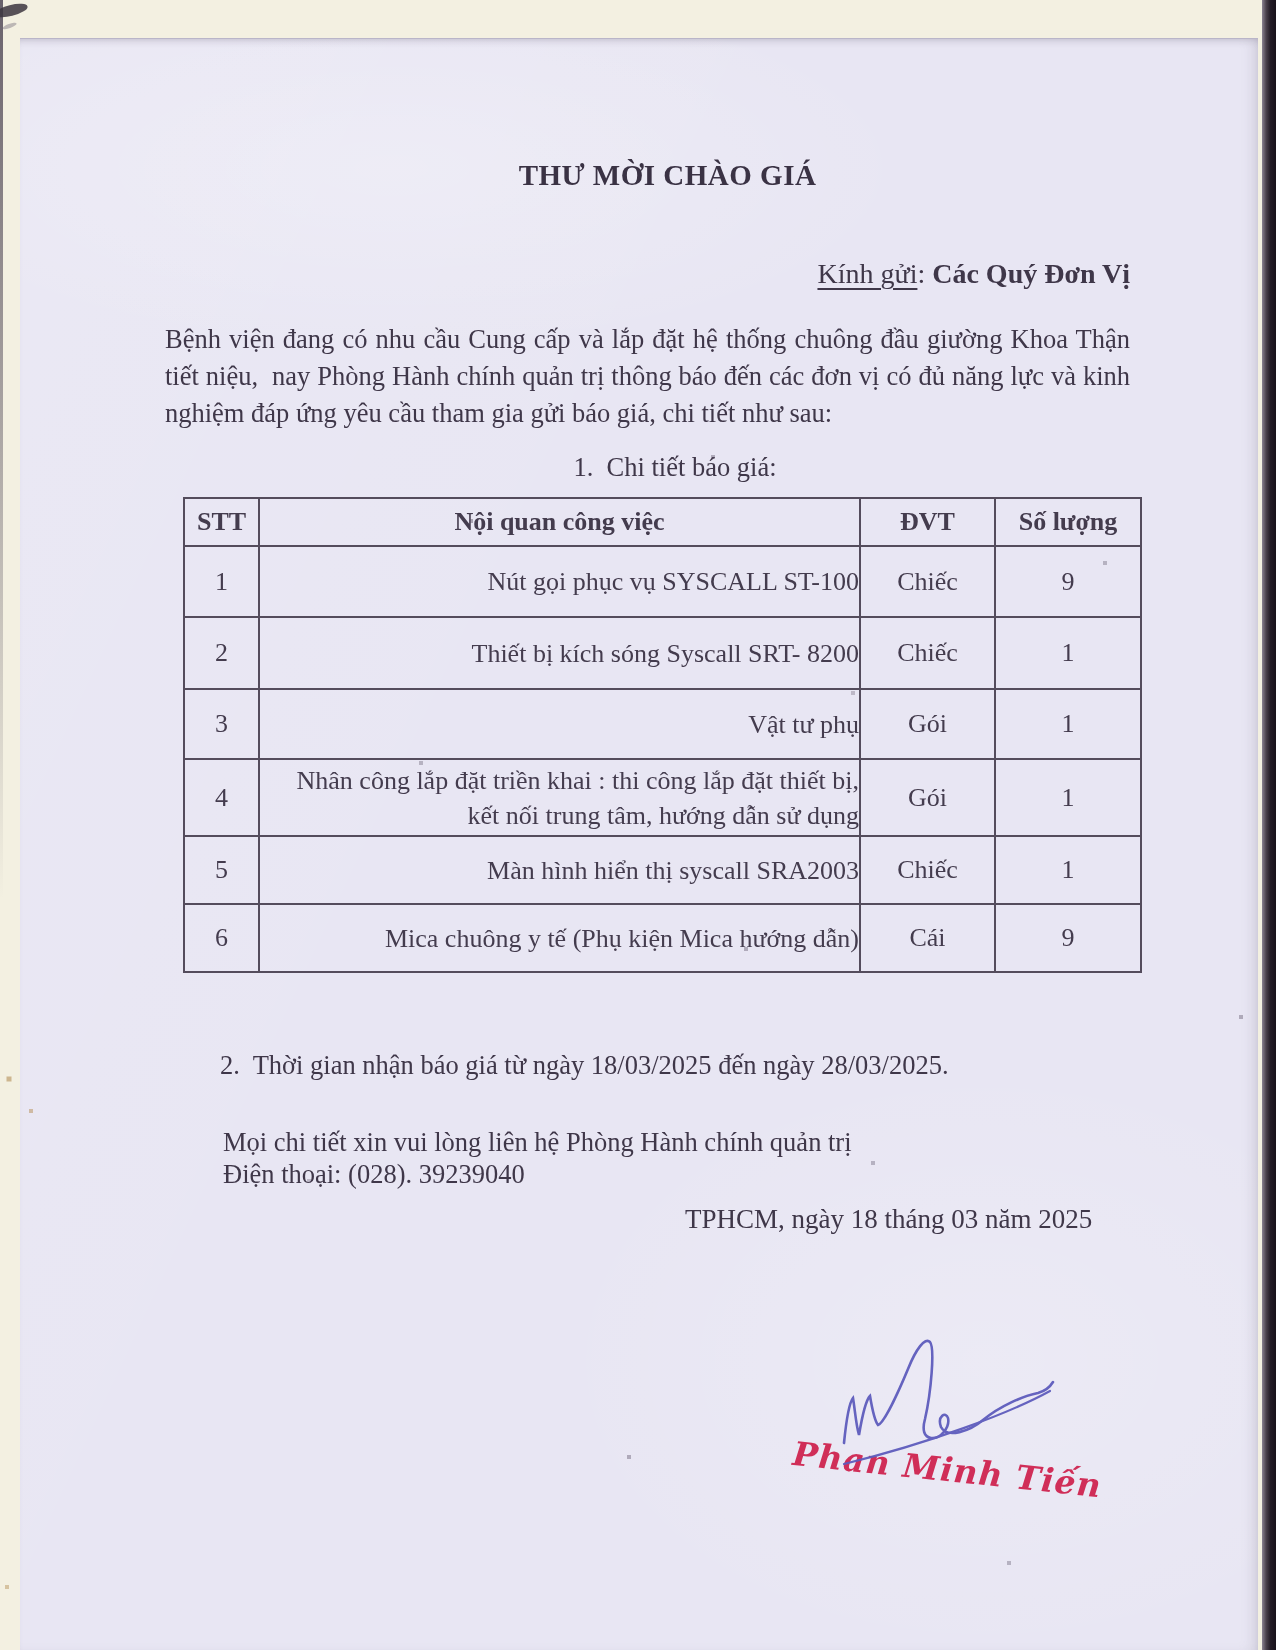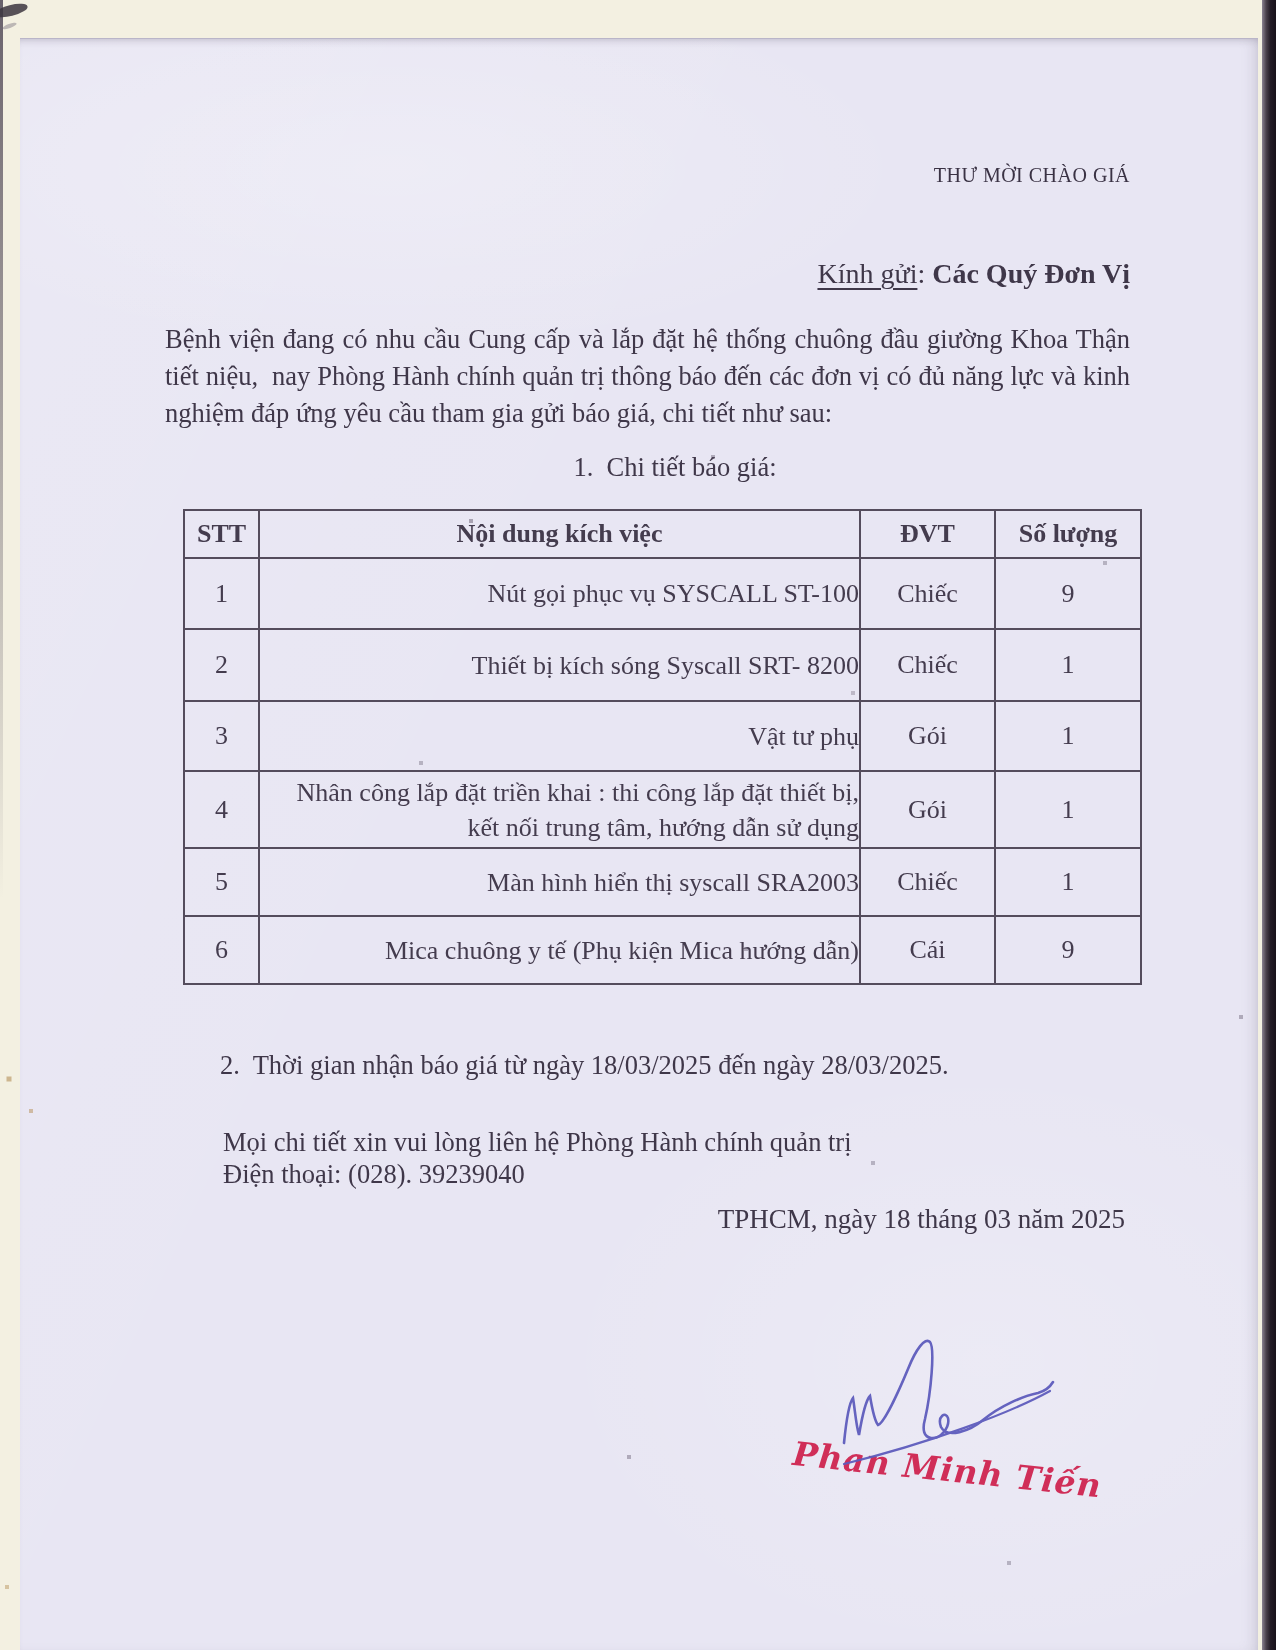--- a/index.html
+++ b/index.html
@@ -22,43 +22,43 @@
   .paper{position:absolute;left:20px;top:38px;width:1238px;height:1612px;
     background:
       radial-gradient(900px 320px at 30% 8%,rgba(255,255,255,.22),transparent 60%),
       radial-gradient(760px 520px at 78% 82%,rgba(255,255,255,.16),transparent 60%),
       linear-gradient(115deg,rgba(255,255,255,.10) 0%,transparent 45%),
       #e8e6f3;
     border-top:1px solid #b9b5c8;
     box-shadow:inset -9px 0 16px -9px rgba(80,70,95,.28), inset 0 6px 10px -7px rgba(80,70,95,.35);}
   .content{position:absolute;left:145px;top:0;width:965px;height:1612px;}
   .blk{position:absolute;font-size:26.5px;line-height:37px;width:100%;}
-  .doc-title{top:118px;left:40px;right:0;width:auto;text-align:right;
-    font-size:20px;font-weight:normal;letter-spacing:.5px;color:#3a3244;}
+  .doc-title{top:118px;left:40px;right:0;width:auto;text-align:center;
+    font-size:29px;font-weight:bold;letter-spacing:.5px;color:#3a3244;}
   .salutation{top:216px;left:40px;right:0;width:auto;text-align:right;font-size:28px;}
   .salutation .ul{text-decoration:underline;text-underline-offset:5px;}
   .salutation .bold{font-weight:bold;}
   .intro{top:282px;text-align:justify;}
   .heading-line{top:410px;padding-left:55px;box-sizing:border-box;text-align:center;}
   .sec2{top:1008px;padding-left:55px;box-sizing:border-box;}
   .invite{top:1005px;text-align:justify;text-indent:58px;}
   .contact{top:1085px;padding-left:58px;box-sizing:border-box;}
   .phone{top:1117px;padding-left:58px;box-sizing:border-box;}
   
   table.quote{position:absolute;left:18px;top:458px;width:957px;border-collapse:collapse;
-    table-layout:fixed;font-size:26px;color:#443c4e;margin-top:12px;}
+    table-layout:fixed;font-size:26px;color:#443c4e;}
   table.quote td,table.quote th{border:2px solid #544c5c;padding:0;vertical-align:middle;}
   table.quote th{font-weight:bold;text-align:center;height:46px;}
   .col-stt{width:75px;}.col-noidung{width:601px;}.col-dvt{width:135px;}.col-sl{width:146px;}
   td.c{text-align:center;}
   td.l{text-align:right;padding:0 10px 0 13px;line-height:35px;}
   tr.rr1{height:71px;}tr.rr2{height:72px;}tr.rr3{height:70px;}
   tr.rr4{height:77px;}tr.rr5{height:68px;}tr.rr6{height:68px;}
   
-  .sign-block{top:1162px;left:520px;width:440px;text-align:right;}
+  .sign-block{top:1162px;left:520px;width:440px;text-align:left;}
   .sign-date{font-size:27px;line-height:36px;}
   .sign-dept{font-size:28px;font-weight:bold;line-height:36px;margin-top:4px;color:#3a3244;}
   .signature-svg{position:absolute;left:655px;top:1292px;width:260px;height:180px;}
   .stamp{position:absolute;left:630px;top:1395px;width:300px;
     font-family:"DejaVu Serif","Liberation Serif",serif;
     font-style:italic;font-weight:bold;font-size:33px;letter-spacing:1px;
     color:#d02e58;transform:rotate(6deg);transform-origin:left top;white-space:nowrap;}
   .specks{position:absolute;left:0;top:0;width:2px;height:2px;background:transparent;
     box-shadow:
       712px 456px 0 1px rgba(90,80,100,.40),
@@ -100,21 +100,21 @@
       <table class="quote">
         <colgroup>
           <col class="col-stt">
             <col class="col-noidung">
             <col class="col-dvt">
             <col class="col-sl">
         </colgroup>
         <thead>
           <tr>
             <th>STT</th>
-            <th>Nội dung kích việc</th>
+            <th>Nội quan công việc</th>
             <th>ĐVT</th>
             <th>Số lượng</th>
           </tr>
         </thead>
         <tbody>
           <tr class="rr1">
             <td class="c">1</td>
             <td class="l">Nút gọi phục vụ SYSCALL ST-100</td>
             <td class="c">Chiếc</td>
             <td class="c">9</td>

